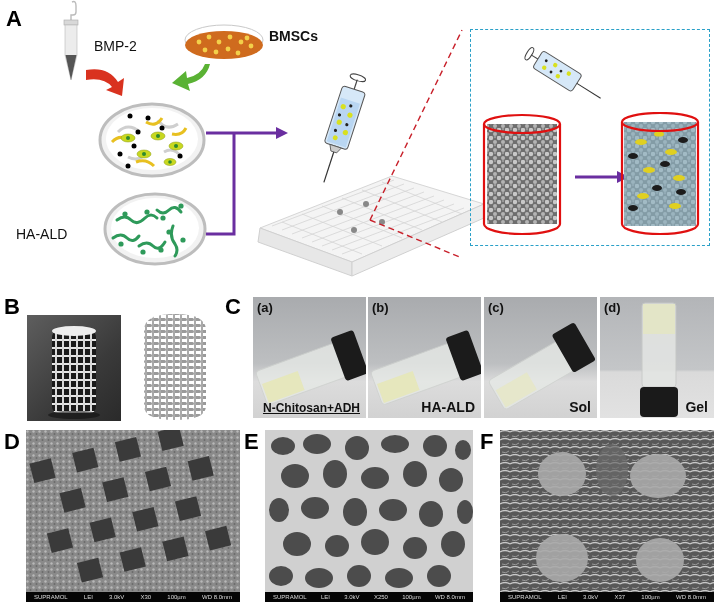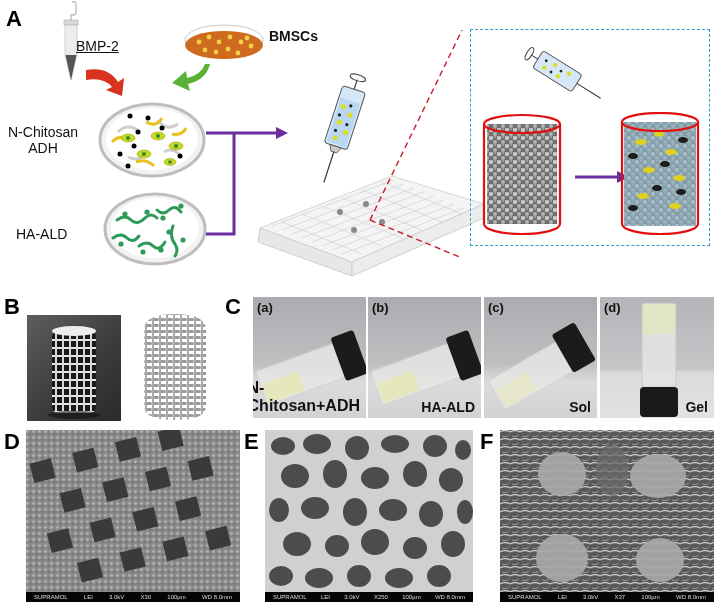--- a/index.html
+++ b/index.html
@@ -18,21 +18,21 @@
 
 <div class="abs" style="left:0;top:0;width:717px;height:285px;">
   <span class="panel-letter" style="left:6px;top:8px;">A</span>
 
   <svg class="abs" style="left:60px;top:0" width="22" height="82" viewBox="0 0 22 82">
     <path d="M12 2 q4 -2 4 4 v6 q0 3 -3 3 h-2 v6" stroke="#bbb" stroke-width="1.4" fill="none"></path>
     <rect x="4" y="20" width="14" height="5" fill="#d8d8d8" stroke="#aaa" stroke-width="0.6"></rect>
     <path d="M5 25 h12 v30 l-6 25 l-6 -25 z" fill="#ececec" stroke="#b8b8b8" stroke-width="0.6"></path>
     <path d="M5.5 55 h11 l-5.5 25 z" fill="#555"></path>
   </svg>
-  <span class="lbl" style="left:76px;top:38px;text-decoration:underline;">BMP-2</span>
+  <span class="lbl" style="left:94px;top:38px;">BMP-2</span>
 
   <svg class="abs" style="left:183px;top:22px" width="82" height="40" viewBox="0 0 82 40">
     <ellipse cx="41" cy="18" rx="39" ry="15" fill="#fff" stroke="#c9c9c9" stroke-width="1"></ellipse>
     <ellipse cx="41" cy="23" rx="39" ry="14" fill="#cf6b1e"></ellipse>
     <g fill="#f3d04a">
       <circle cx="16" cy="20" r="2.4"></circle>
         <circle cx="26" cy="15" r="2.4"></circle>
         <circle cx="36" cy="20" r="2.4"></circle>
       <circle cx="47" cy="15" r="2.4"></circle>
         <circle cx="58" cy="20" r="2.4"></circle>
@@ -87,24 +87,20 @@
         <circle cx="32" cy="14" r="2.5"></circle>
         <circle cx="50" cy="16" r="2.5"></circle>
         <circle cx="40" cy="30" r="2.5"></circle>
         <circle cx="64" cy="26" r="2.5"></circle>
         <circle cx="22" cy="52" r="2.5"></circle>
         <circle cx="36" cy="44" r="2.5"></circle>
         <circle cx="82" cy="54" r="2.5"></circle>
         <circle cx="30" cy="64" r="2.5"></circle>
       </g>
   </svg>
-  <span class="lbl" style="left:8px;top:124px;">
-    <span>N-Chitosan</span><br>
-    <span>ADH</span>
-  </span>
 
   <svg class="abs" style="left:103px;top:192px" width="104" height="74" viewBox="0 0 104 74">
     <ellipse cx="52" cy="37" rx="50" ry="35" fill="#f2f2f2" stroke="#bdbdbd" stroke-width="3"></ellipse>
     <ellipse cx="52" cy="36" rx="44" ry="30" fill="#fff"></ellipse>
     <g stroke="#2e9a5a" stroke-width="3" fill="none" stroke-linecap="round">
       <path d="M14 28 q8 -6 14 0 q6 6 14 -2 q6 -6 12 0"></path>
       <path d="M54 18 q6 6 12 0 q6 -6 12 2"></path>
       <path d="M10 46 q8 -6 14 0 q6 6 12 -2"></path>
       <path d="M36 54 q8 -6 14 0 q6 6 12 -4"></path>
       <path d="M70 34 q-4 10 2 18 q4 6 0 12"></path>
@@ -288,21 +284,21 @@
 
   <div class="photo" style="left:28px;top:7px;width:113px;height:121px;background:linear-gradient(180deg,#a9abae 0%,#bdbfc1 55%,#dcdcdc 70%,#d2d2d2 100%);">
     <svg width="113" height="121" viewBox="0 0 113 121">
       <g transform="rotate(-20 56 70)">
         <rect x="4" y="56" width="88" height="36" rx="4" fill="#e6e9e6" opacity="0.8" stroke="#cfd2cf"></rect>
         <path d="M6 70 h38 v20 h-38 z" fill="#e5e7b8" opacity="0.9"></path>
         <rect x="86" y="50" width="24" height="46" rx="3" fill="#1b1b1b"></rect>
       </g>
     </svg>
     <span class="sub-tag">(a)</span>
-    <span class="sub-cap" style="font-size:16px;">N-Chitosan+ADH</span>
+    <span class="sub-cap" style="font-size:12px;text-decoration:underline;">N-Chitosan+ADH</span>
   </div>
 
   <div class="photo" style="left:143px;top:7px;width:113px;height:121px;background:linear-gradient(180deg,#a9abae 0%,#bdbfc1 55%,#dcdcdc 70%,#d2d2d2 100%);">
     <svg width="113" height="121" viewBox="0 0 113 121">
       <g transform="rotate(-20 56 70)">
         <rect x="4" y="56" width="88" height="36" rx="4" fill="#e6e9e6" opacity="0.8" stroke="#cfd2cf"></rect>
         <path d="M6 70 h38 v20 h-38 z" fill="#e5e7b8" opacity="0.9"></path>
         <rect x="86" y="50" width="24" height="46" rx="3" fill="#1b1b1b"></rect>
       </g>
     </svg>

